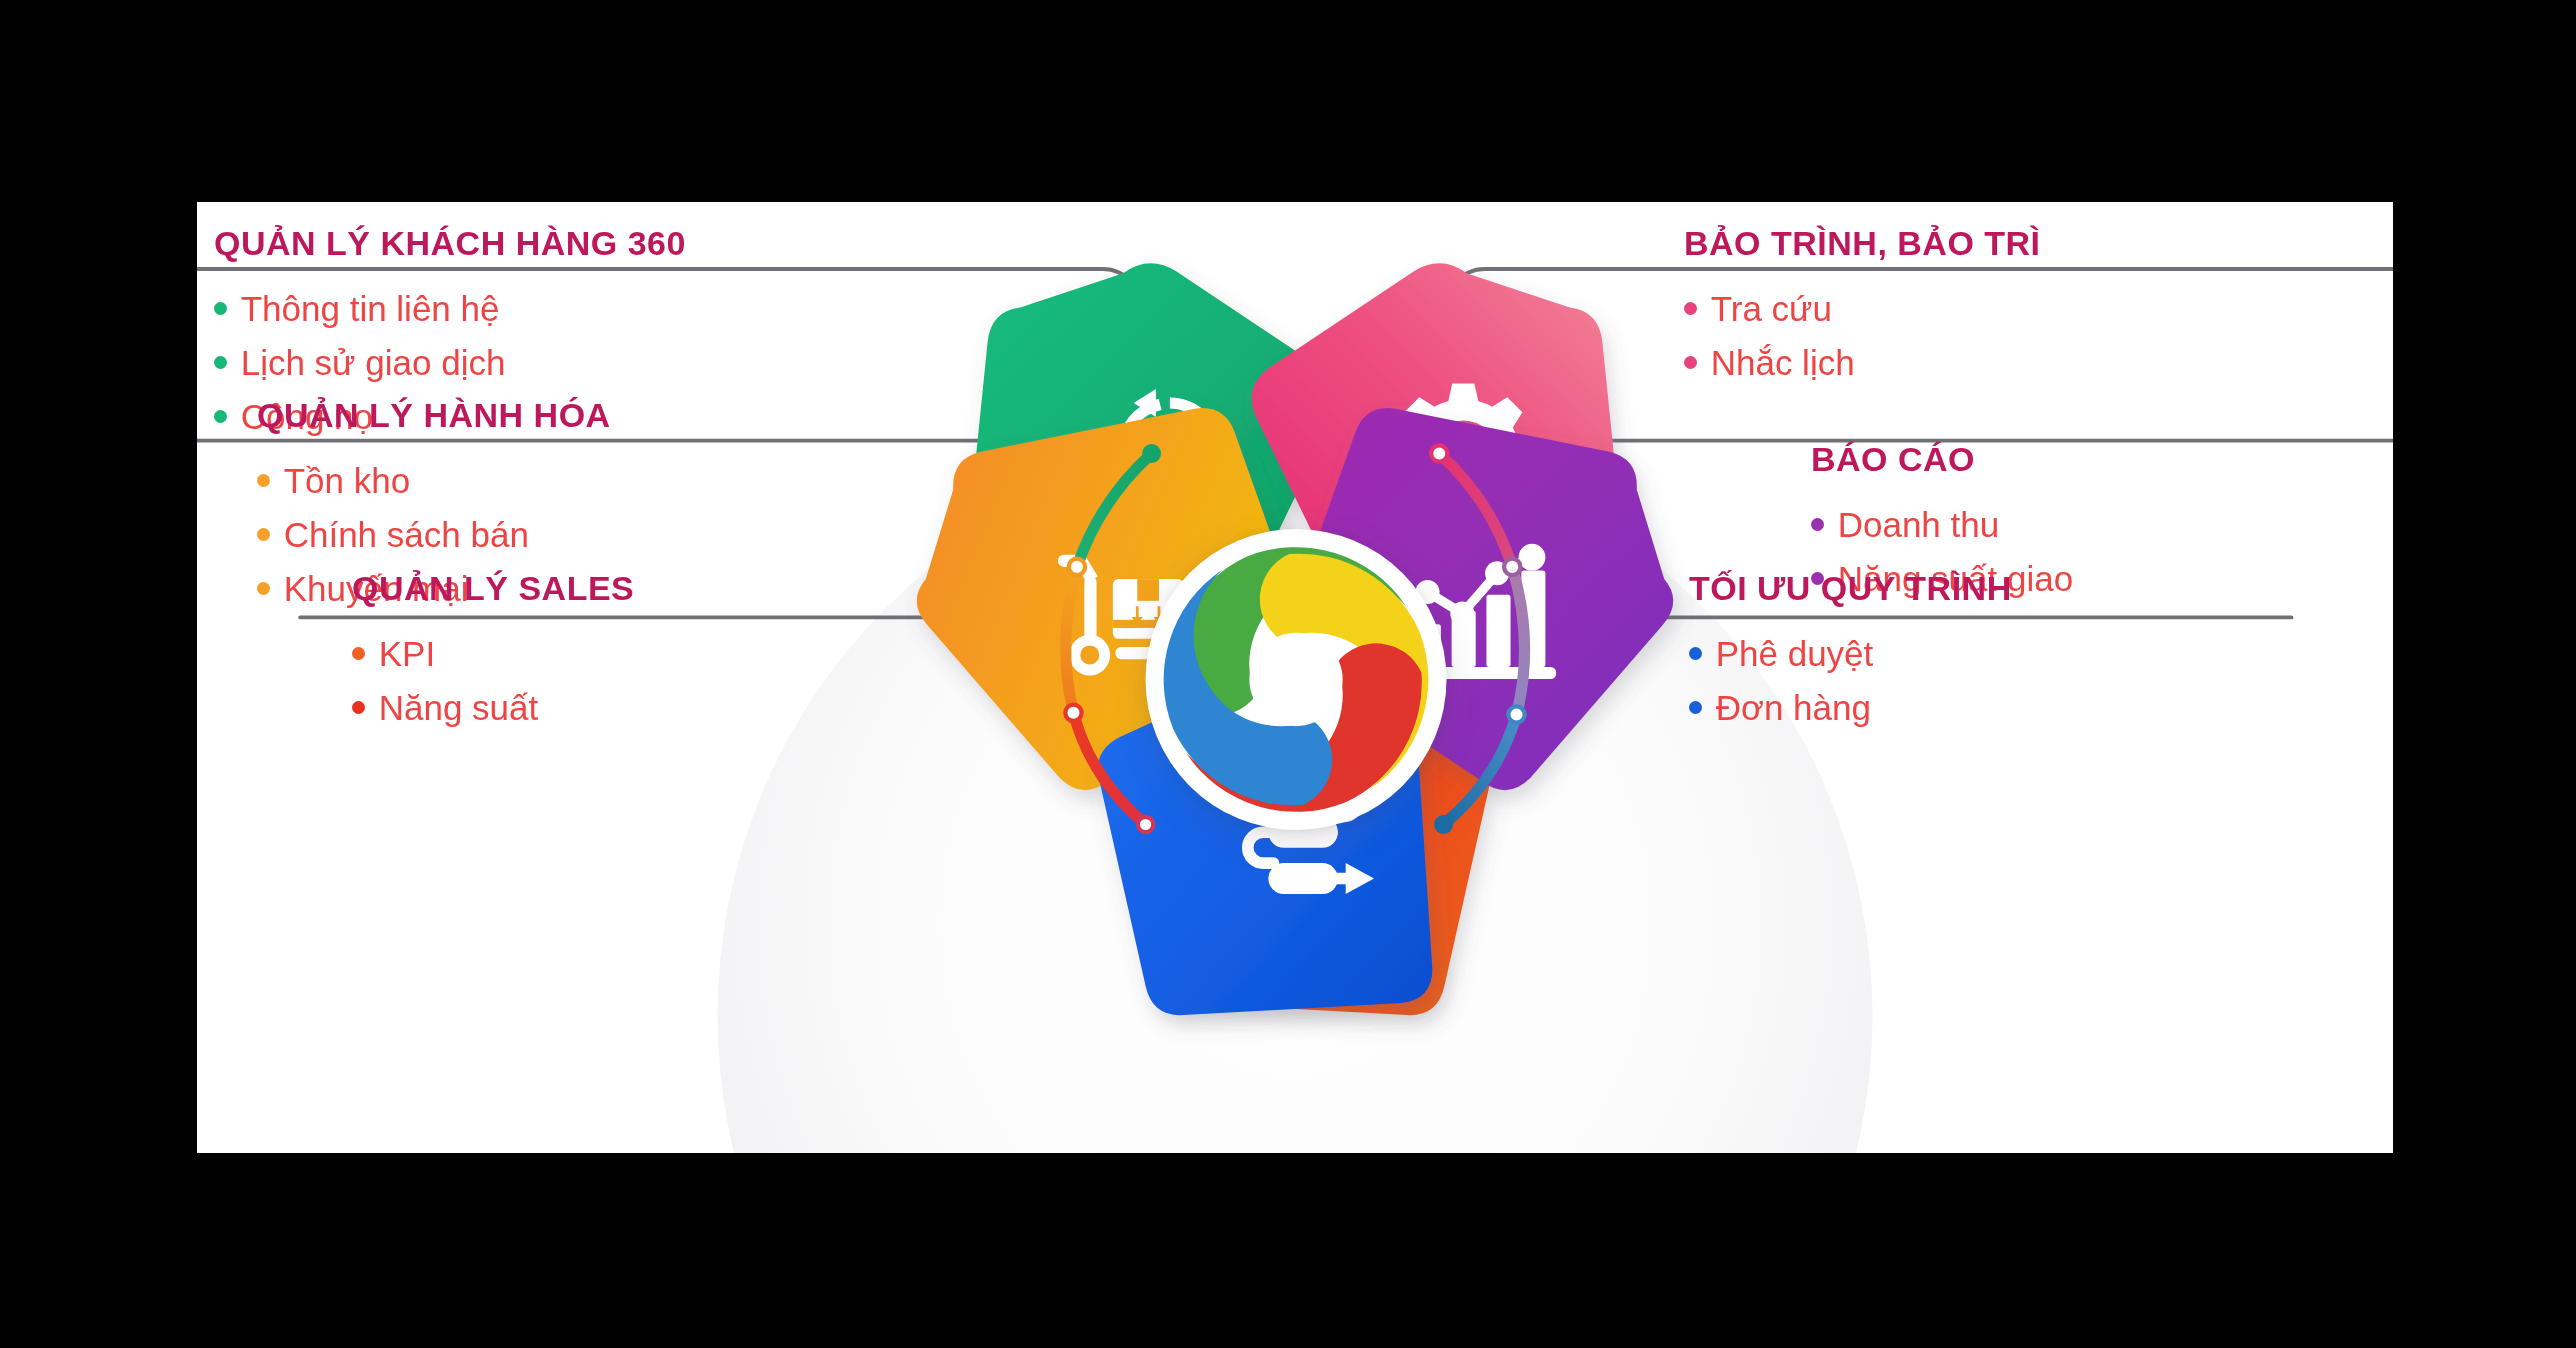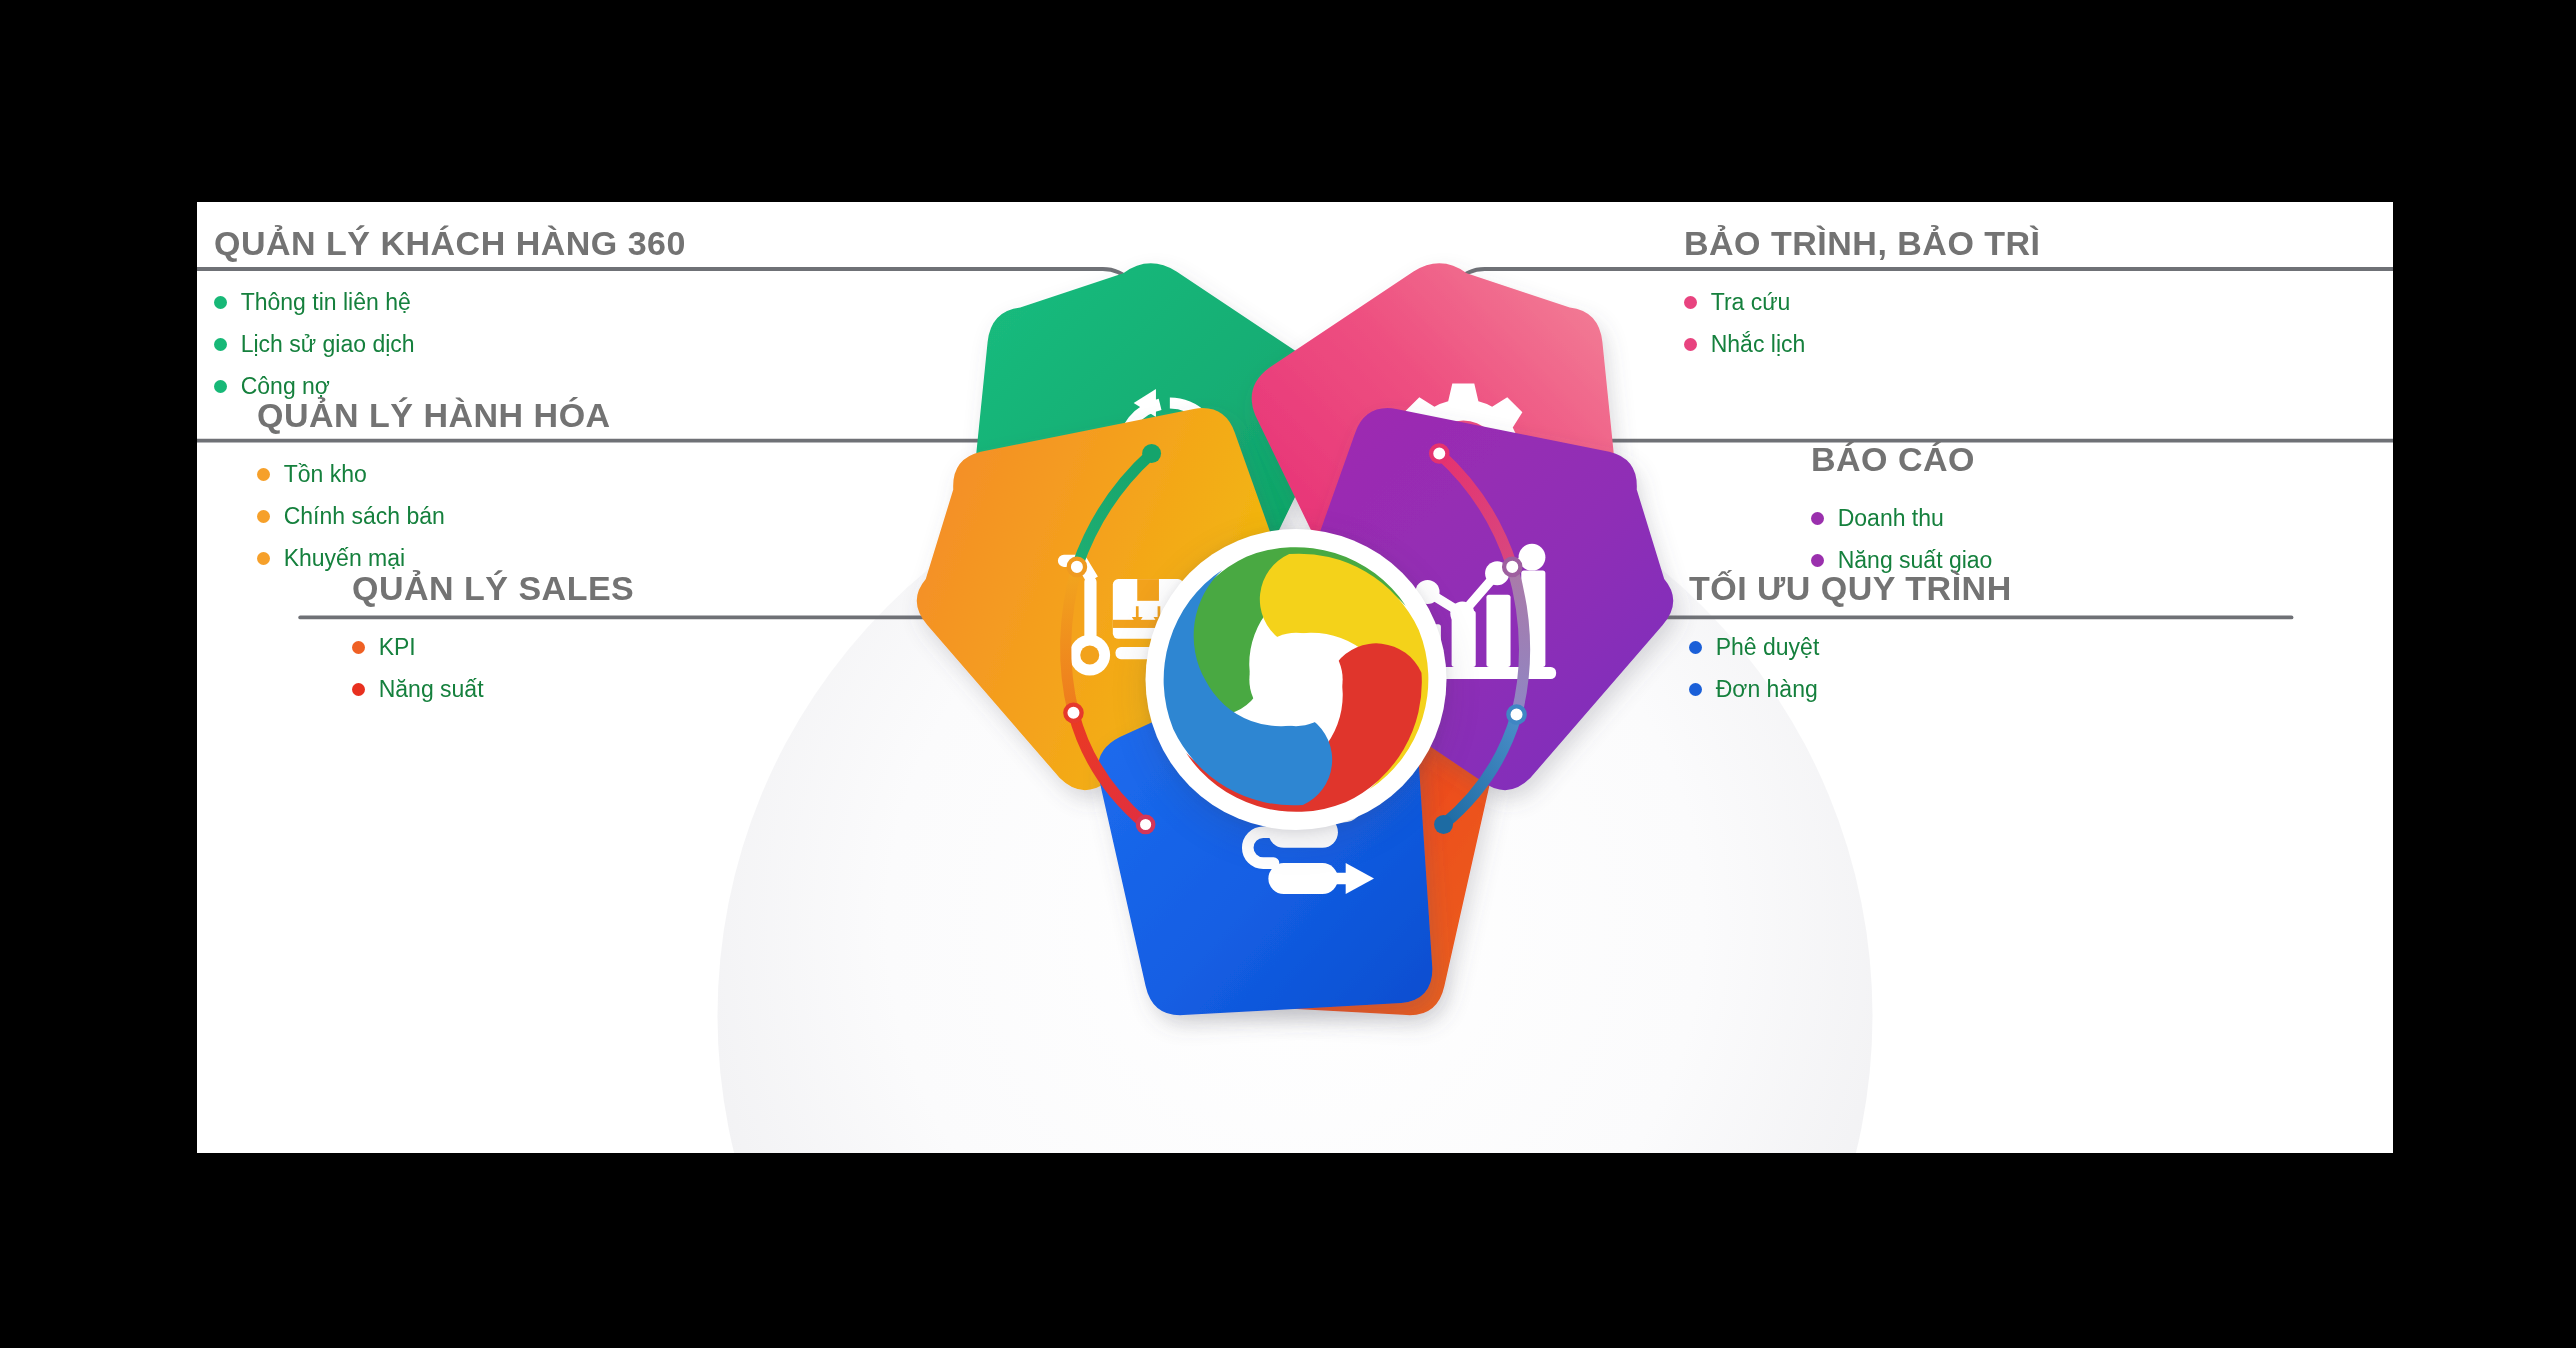--- a/index.html
+++ b/index.html
@@ -31,29 +31,29 @@
     border-radius:50%;background:#ffffff;
     box-shadow:0 12px 36px rgba(70,70,90,.16), 0 1.7px 8.6px rgba(70,70,90,.10);
     display:flex;align-items:center;justify-content:center;
   }
   .hub-logo{width:168px;height:168px;}
 
   
   .block{position:absolute;}
   .block h3{
     margin:0 0 8.6px 0;
-    font-size:34px;font-weight:700;letter-spacing:0.5px;color:#737373;
+    font-size:34px;font-weight:700;letter-spacing:0.5px;color:#be185d;
     white-space:nowrap;line-height:1.05;
   }
   .block.right h3{text-align:left;}
   .rule{height:3.4px;background:linear-gradient(90deg,#8a8a8f,#9a9aa0);border-radius:1.7px;}
   .items{margin:0;padding:0;list-style:none;}
   .items li{
     display:flex;align-items:center;gap:13.7px;
-    font-size:23px;color:#15803d;line-height:1;margin-top:19px;white-space:nowrap;
+    font-size:35px;color:#ef4444;line-height:1;margin-top:19px;white-space:nowrap;
   }
   .items li:first-child{margin-top:17px;}
   .dot{width:13px;height:13px;border-radius:50%;flex:0 0 auto;}
 
   
   #leads{position:absolute;left:0;top:0;width:2196px;height:951px;overflow:visible;}
 </style>
 </head>
 <body>
 

